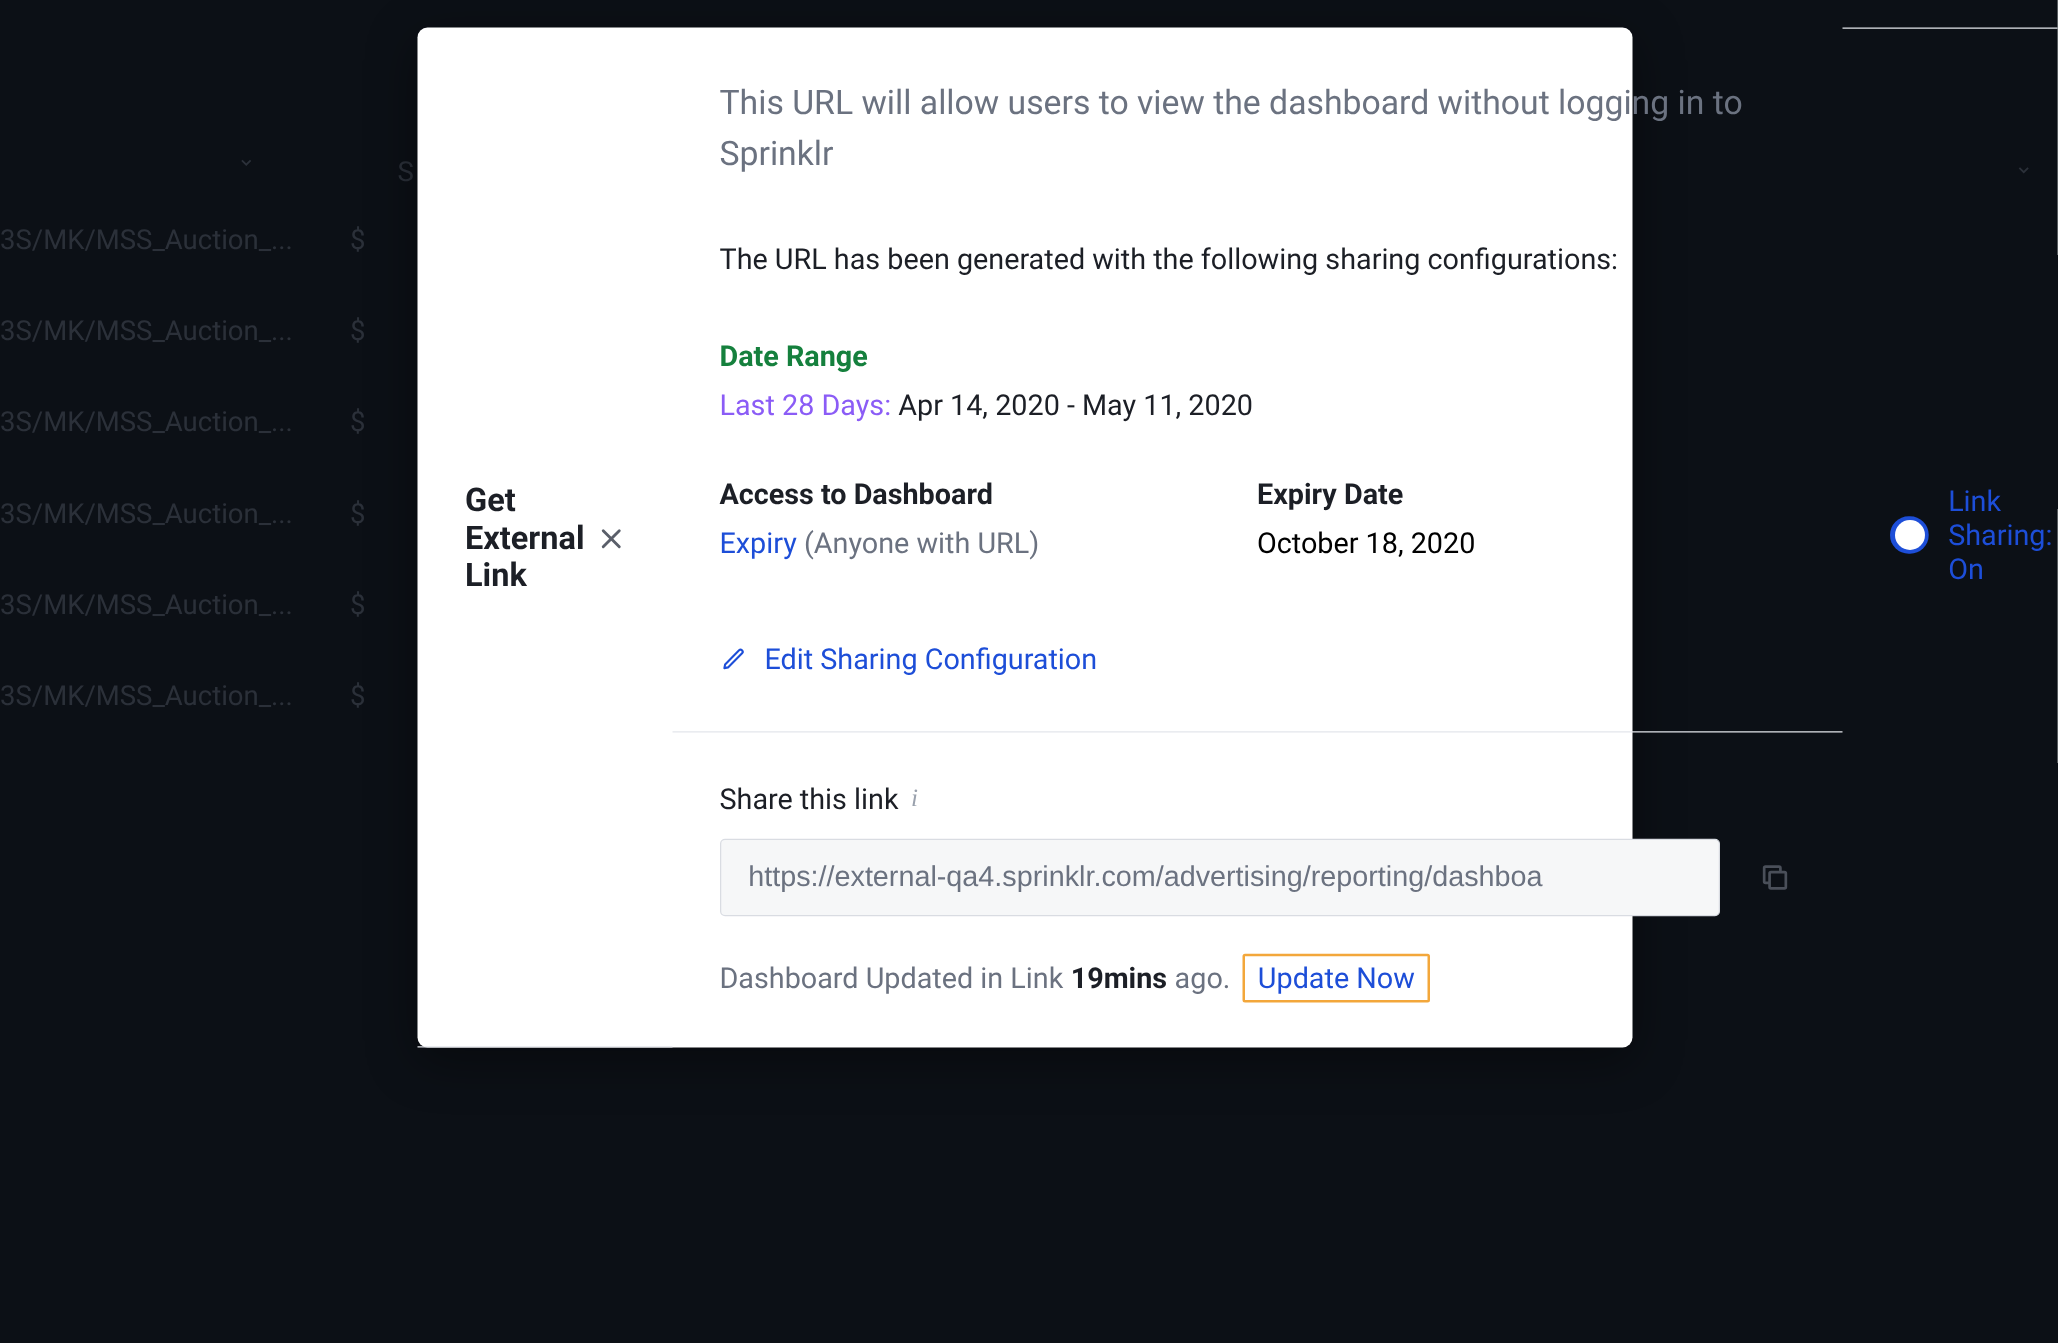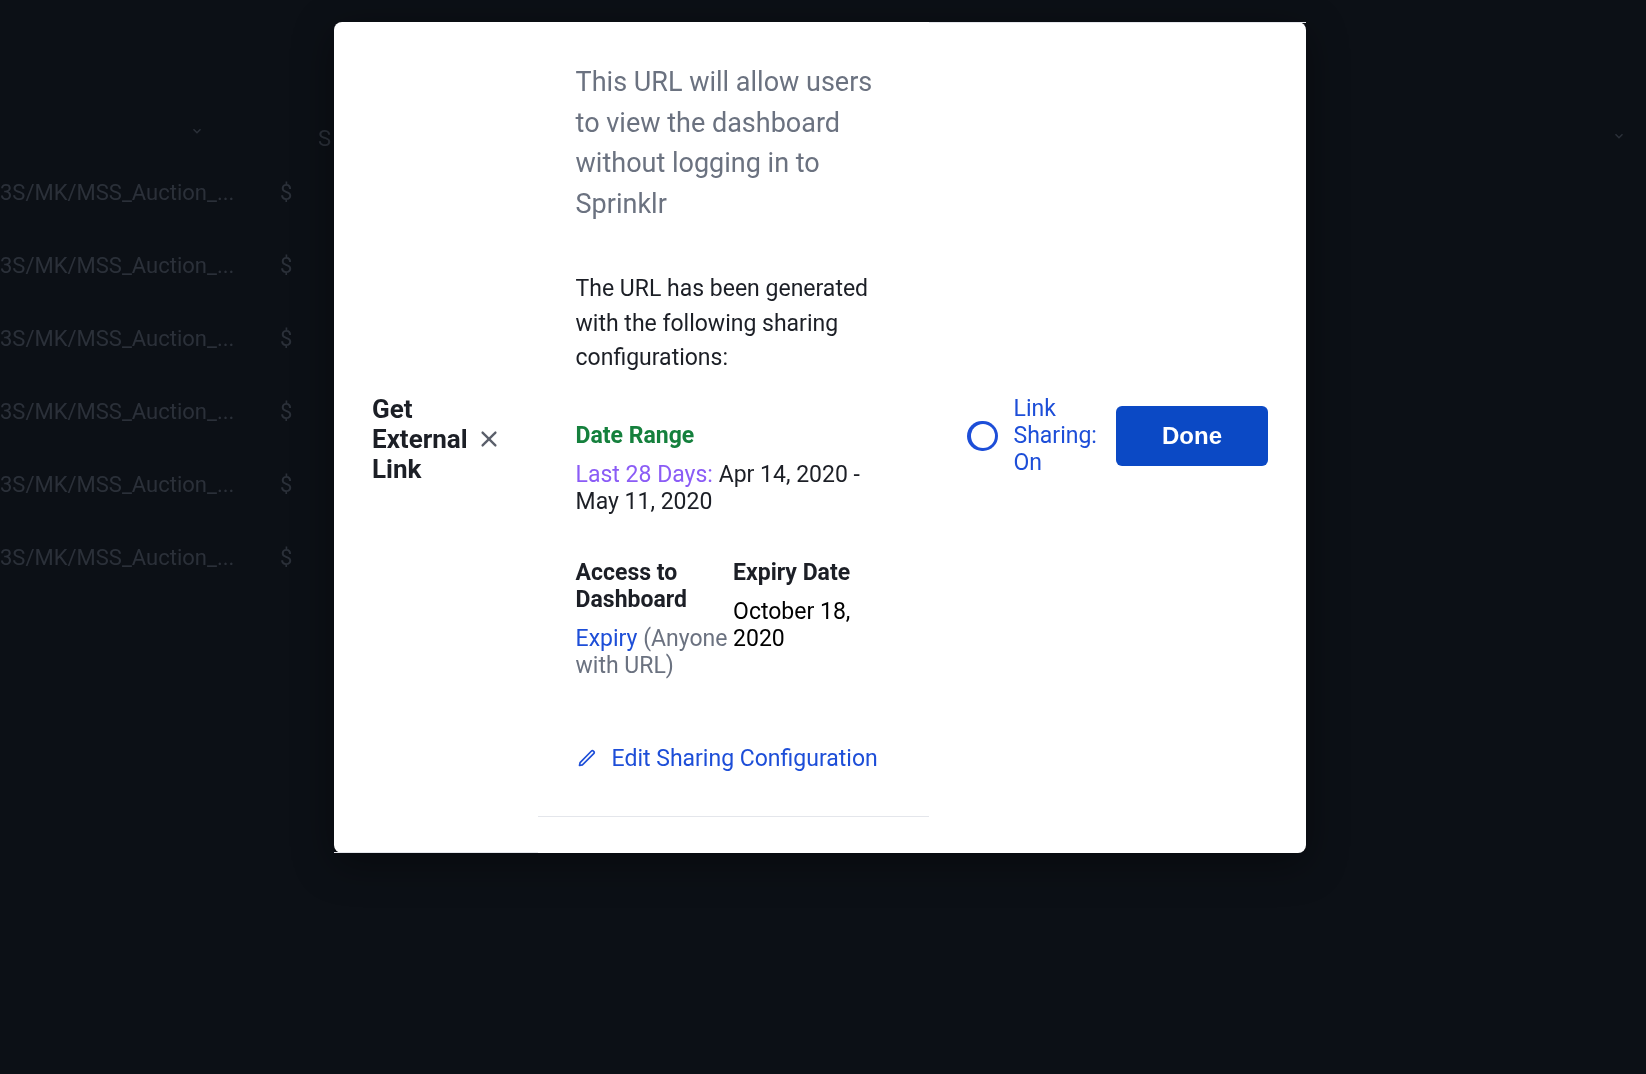--- a/index.html
+++ b/index.html
@@ -200,20 +200,41 @@
         <span class="ic">
           <svg viewBox="0 0 24 24" width="20" height="20" fill="none" stroke="currentColor" stroke-width="2" stroke-linecap="round" stroke-linejoin="round">
               <path d="M3 21l3.5-.7L20 6.8a2 2 0 0 0 0-2.8l-.1-.1a2 2 0 0 0-2.8 0L3.7 17.5 3 21z"></path>
             </svg>
         </span>
         <span class="txt">Edit Sharing Configuration</span>
       </div>
 
       <div class="divider"></div>
 
+      <div class="share-block">
+        <div class="share-label-row">
+          <span>Share this link</span>
+          <span class="info-ic">i</span>
+        </div>
+        <div class="link-row">
+          <input class="link-input" type="text" readonly="" value="https://external-qa4.sprinklr.com/advertising/reporting/dashboa" style="">
+          <div class="copy-btn">
+            <svg viewBox="0 0 24 24" fill="none" stroke="currentColor" stroke-width="2">
+              <rect x="8" y="8" width="12" height="12" rx="1"></rect>
+              <path d="M16 8V5a1 1 0 0 0-1-1H5a1 1 0 0 0-1 1v10a1 1 0 0 0 1 1h3"></path>
+            </svg>
+          </div>
+        </div>
+        <div class="updated-row">
+          <span class="t1">Dashboard Updated in Link</span>
+          <span class="t2">19mins</span>
+          <span class="t1">ago.</span>
+          <span class="update-now">Update Now</span>
+        </div>
+      </div>
     </div>
 
     <div class="modal-footer">
       <div class="toggle-wrap">
         <div class="toggle">
             <div class="knob"></div>
           </div>
         <span class="toggle-label">Link Sharing: On</span>
       </div>
       <button class="done-btn">Done</button>

